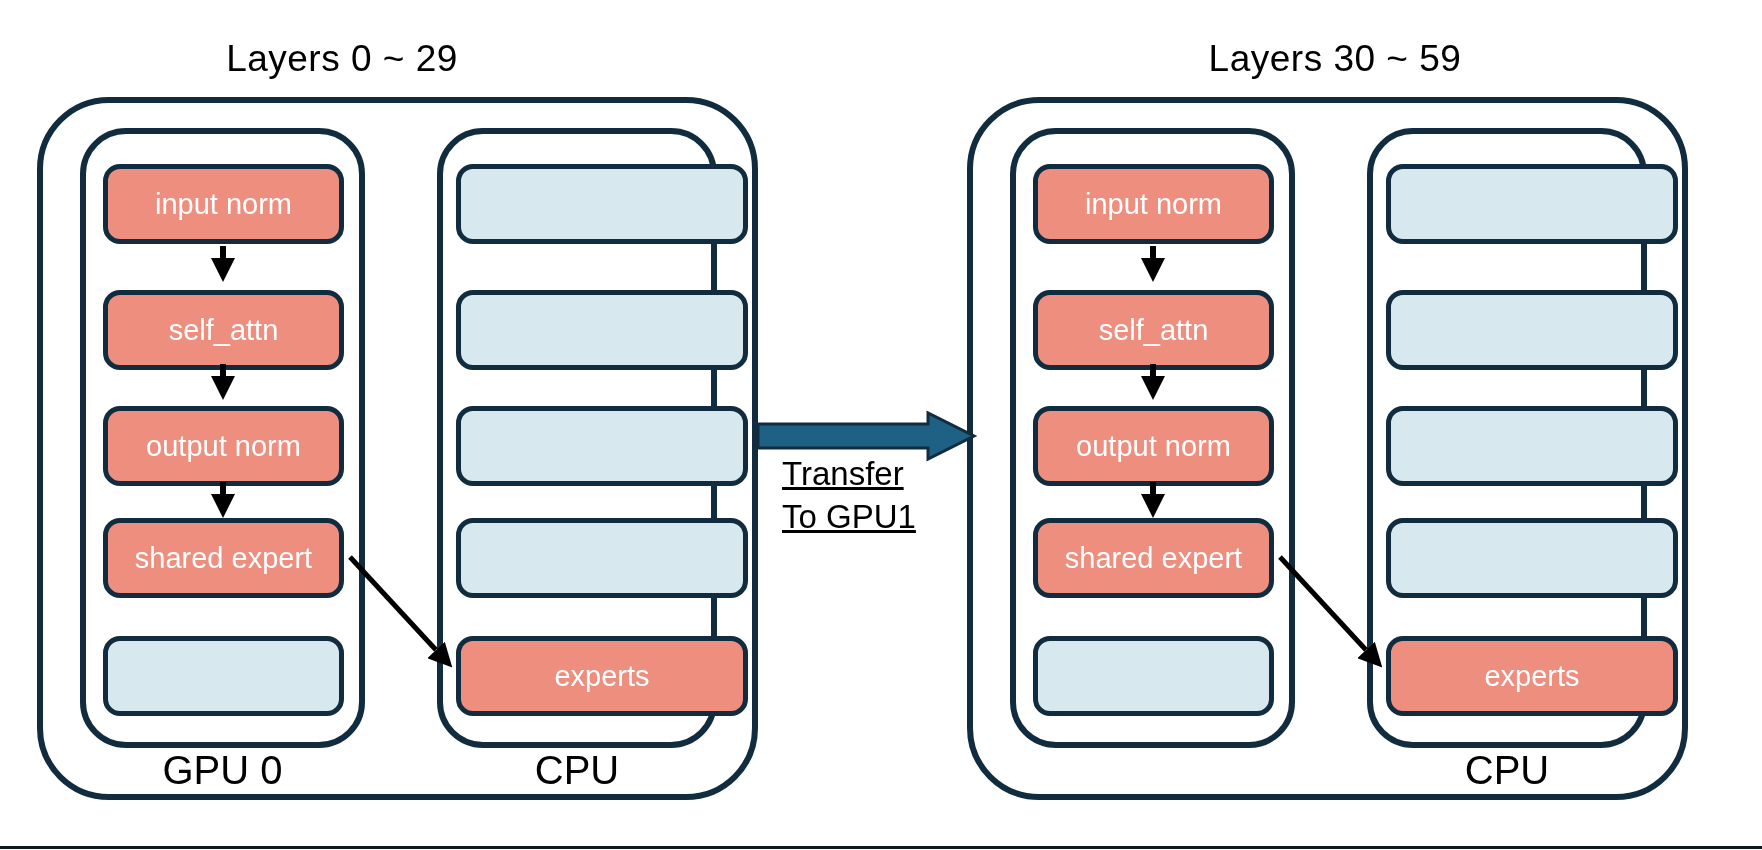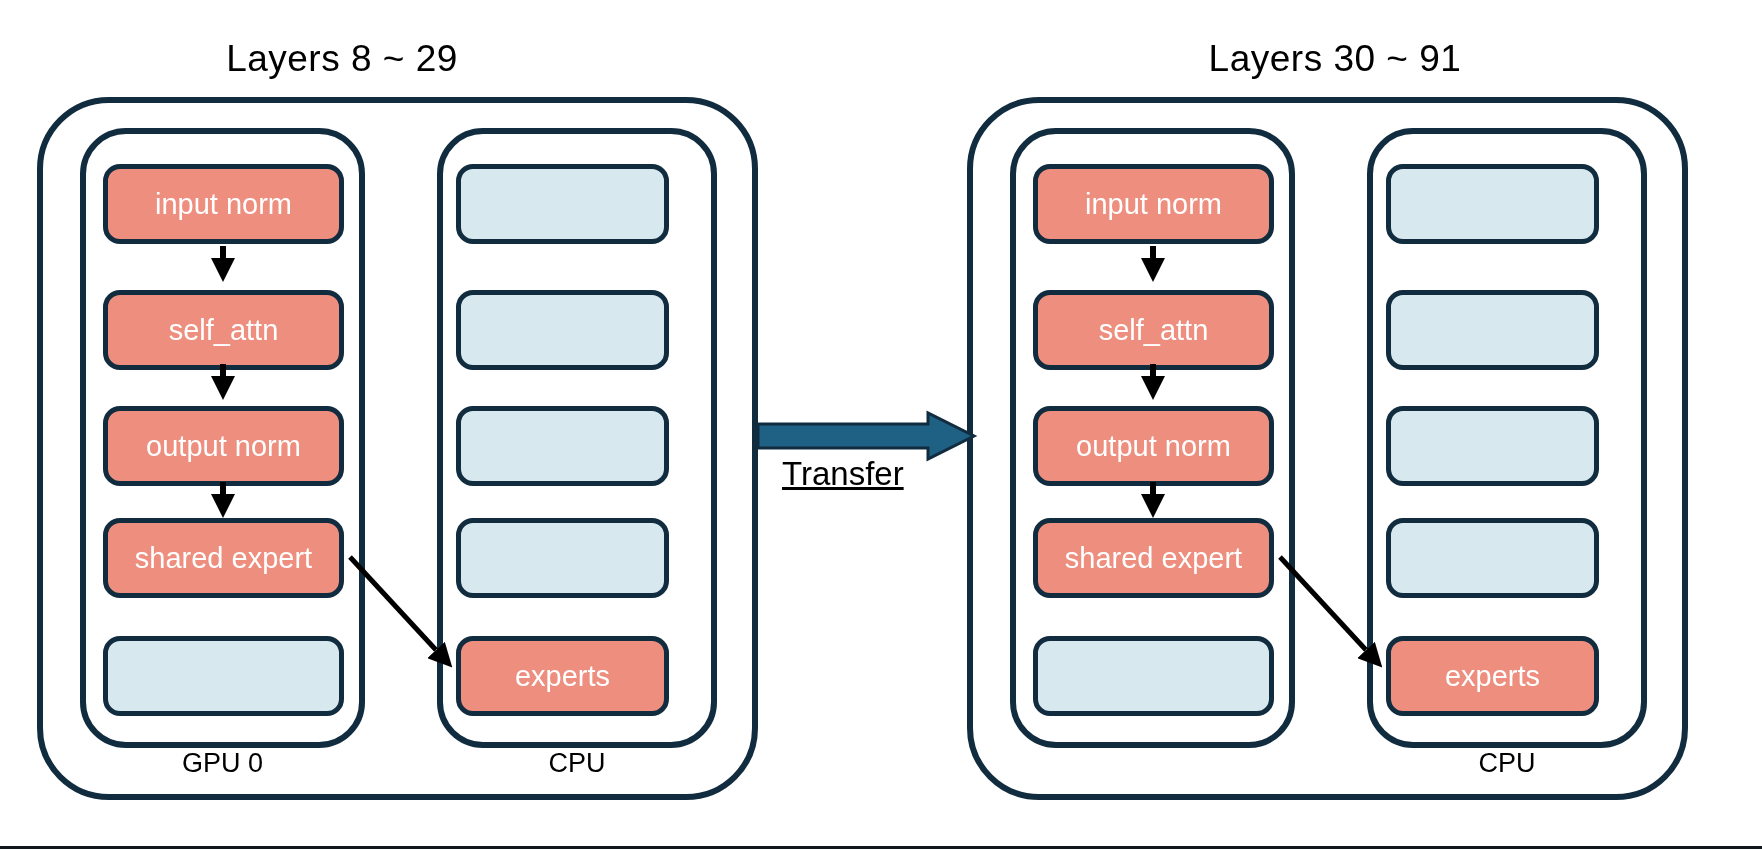--- a/index.html
+++ b/index.html
@@ -25,48 +25,48 @@
   }
   .inner.gpu{left:37px;width:285px;}
   .inner.cpu{left:394px;width:280px;}
   .slot{
     position:absolute;height:80px;box-sizing:border-box;
     border:5px solid var(--ink);border-radius:17px;
     display:flex;align-items:center;justify-content:center;
     font-size:29px;color:var(--text-light);
   }
   .gpu .slot{left:17px;width:241px;}
-  .cpu .slot{left:13px;width:213px;}
+  .cpu .slot{left:13px;width:292px;}
   .r0{top:30px;} .r1{top:156px;} .r2{top:266px;margin-top:6px;} .r3{top:384px;} .r4{top:502px;}
   .salmon{background:var(--salmon);}
   .blue{background:var(--light-blue);}
   .dev-label{
     position:absolute;top:645px;height:48px;text-align:center;
-    font-size:27px;color:var(--text-dark);
+    font-size:40px;color:var(--text-dark);
   }
   .dev-label.gpu{left:37px;width:285px;}
   .dev-label.cpu{left:394px;width:280px;}
   .transfer-text{
     position:absolute;left:782px;width:220px;font-size:33px;line-height:43px;
     color:var(--text-dark);
     text-decoration:underline;
   }
   .tl1{top:452px;} .tl2{top:495px;}
   svg.overlay{position:absolute;left:0;top:0;pointer-events:none;}
   .flow-line{stroke:#000000;fill:none;}
   .transfer-arrow{fill:var(--arrow-blue);stroke:var(--ink);stroke-width:3;}
   .bottom-edge{position:absolute;left:0;top:846px;width:1762px;height:3px;background:#10181d;}
 </style>
 </head>
 <body>
 
 <div class="page">
 
-  <div class="title t0">Layers 8 ~ 29</div>
-  <div class="title t1">Layers 30 ~ 91</div>
+  <div class="title t0">Layers 0 ~ 29</div>
+  <div class="title t1">Layers 30 ~ 59</div>
 
   <div class="outer g0">
     <div class="inner gpu">
       <div class="slot salmon r0">input norm</div>
       <div class="slot salmon r1">self_attn</div>
       <div class="slot salmon r2">output norm</div>
       <div class="slot salmon r3">shared expert</div>
       <div class="slot blue r4"></div>
     </div>
     <div class="inner cpu">
@@ -92,20 +92,21 @@
       <div class="slot blue r0"></div>
       <div class="slot blue r1"></div>
       <div class="slot blue r2"></div>
       <div class="slot blue r3"></div>
       <div class="slot salmon r4">experts</div>
     </div>
     <div class="dev-label cpu">CPU</div>
   </div>
 
   <div class="transfer-text tl1">Transfer</div>
+  <div class="transfer-text tl2">To GPU1</div>
 
   <svg class="overlay" width="1762" height="850" viewBox="0 0 1762 850">
     <defs>
       <marker id="ah" viewBox="0 0 10 10" refX="0" refY="5" markerWidth="24" markerHeight="24" markerUnits="userSpaceOnUse" orient="auto">
         <path d="M0,0 L10,5 L0,10 z" fill="#000000"></path>
       </marker>
     </defs>
 
     <line class="flow-line" x1="223" y1="246" x2="223" y2="258" stroke-width="6" marker-end="url(#ah)"></line>
     <line class="flow-line" x1="223" y1="364" x2="223" y2="376" stroke-width="6" marker-end="url(#ah)"></line>

